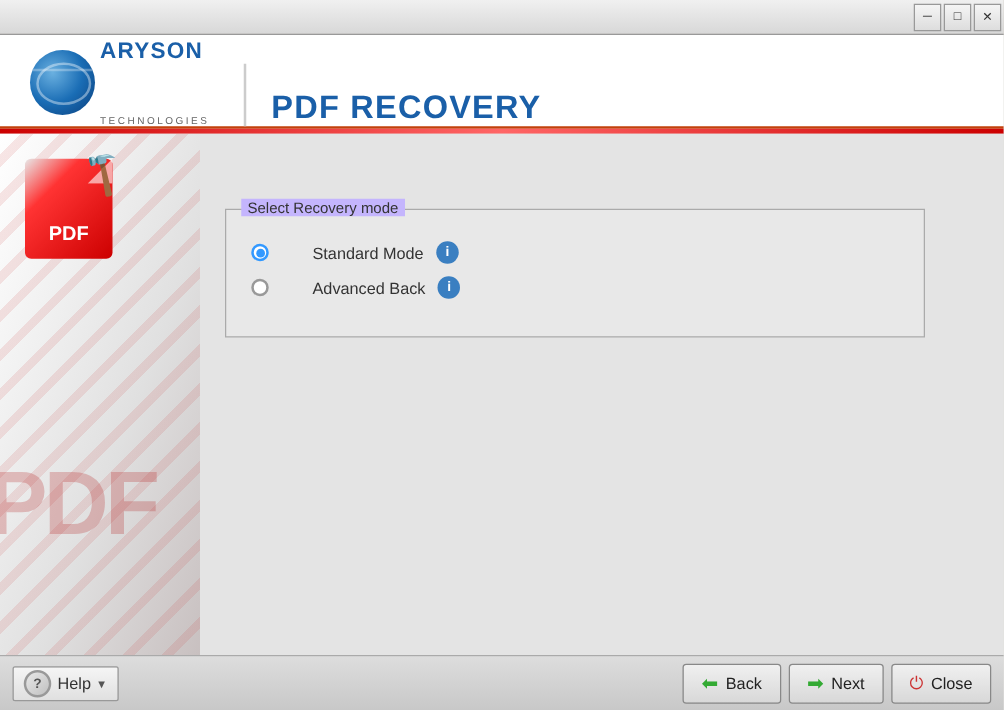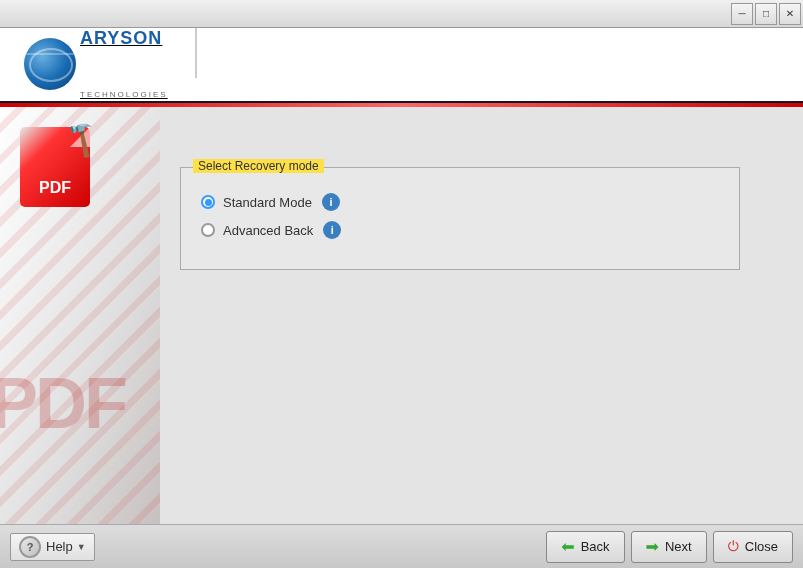--- a/index.html
+++ b/index.html
@@ -44,24 +44,23 @@
       display: flex;
       flex-direction: column;
       background: #e8e8e8;
     }
 
     
     .header {
       height: 75px;
       background: white;
       display: flex;
-      align-items: flex-start;
+      align-items: flex-end;
       padding: 0 15px;
-      border-bottom: 2px solid #0f172a;
-      text-decoration: underline;
+      border-bottom: 2px solid #c2410c;
     }
     .logo-area {
       display: flex;
       align-items: center;
       width: 160px;
     }
     .logo-circle {
       width: 70px;
       height: 60px;
       position: relative;
@@ -228,21 +227,21 @@
       margin-top: 30px;
       background: #e8e8e8;
       position: relative;
       display: inline-block;
       min-width: 560px;
     }
     .recovery-mode-legend {
       position: absolute;
       top: -9px;
       left: 12px;
-      background: #fde047;
+      background: #c4b5fd;
       padding: 0 5px;
       font-size: 12px;
       color: #333;
     }
 
     .radio-option {
       display: flex;
       align-items: center;
       margin: 10px 0;
       cursor: pointer;
@@ -266,20 +265,21 @@
     .radio-dot {
       width: 7px;
       height: 7px;
       border-radius: 50%;
       background: #3399ff;
     }
     .radio-label {
       font-size: 13px;
       color: #333;
       margin-right: 10px;
+      margin-left: 27px;
     }
     .info-icon {
       width: 18px;
       height: 18px;
       border-radius: 50%;
       background: #3a7fc1;
       color: white;
       font-size: 11px;
       font-weight: bold;
       display: flex;
@@ -387,20 +387,21 @@
       <div class="logo-circle">
         <div class="logo-globe"></div>
       </div>
       <div class="logo-text">
         <span class="logo-aryson">ARYSON</span>
         <span class="logo-technologies">TECHNOLOGIES</span>
       </div>
     </div>
     <div class="header-divider"></div>
     <div class="header-title-area">
+      <div class="header-title">PDF RECOVERY</div>
     </div>
   </div>
 
   <div class="header-line"></div>
 
   <div class="content-area">
 
     <div class="sidebar">
       <div class="sidebar-stripes"></div>
       <div class="sidebar-pdf-icon">

